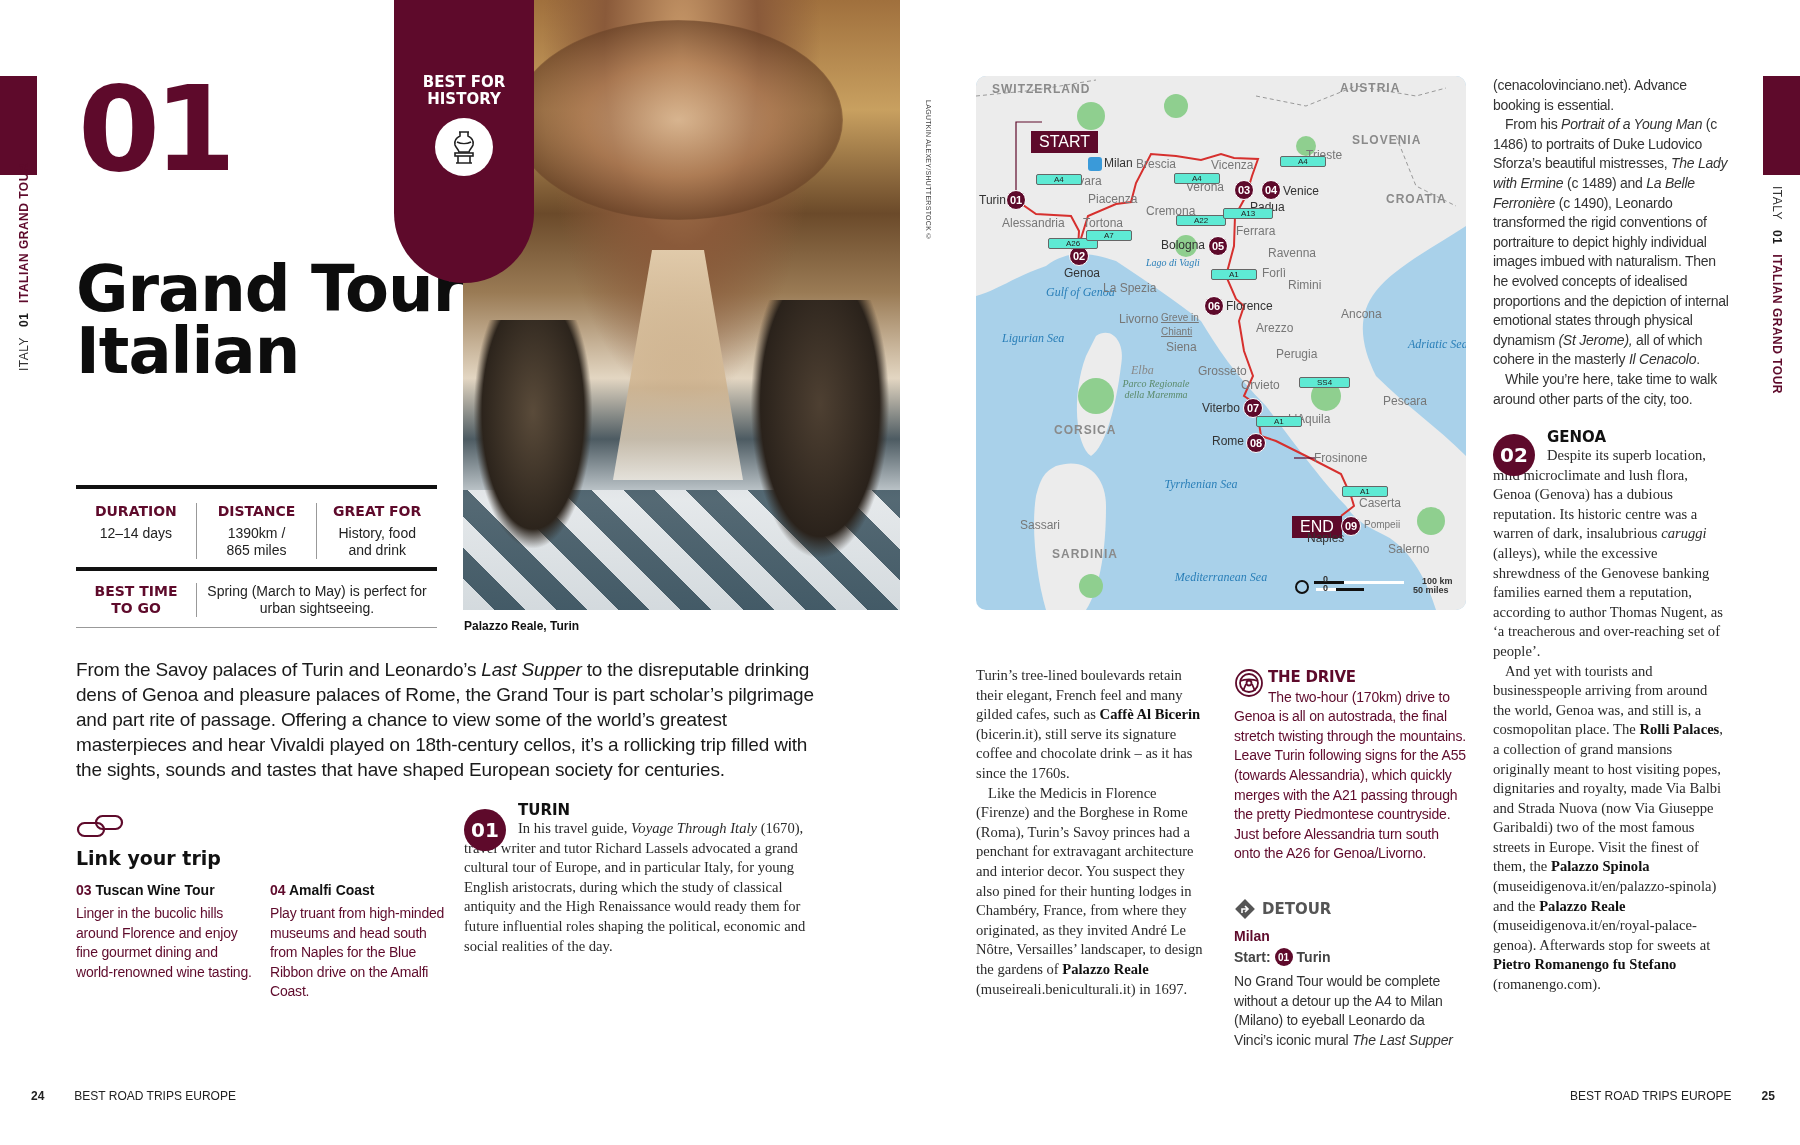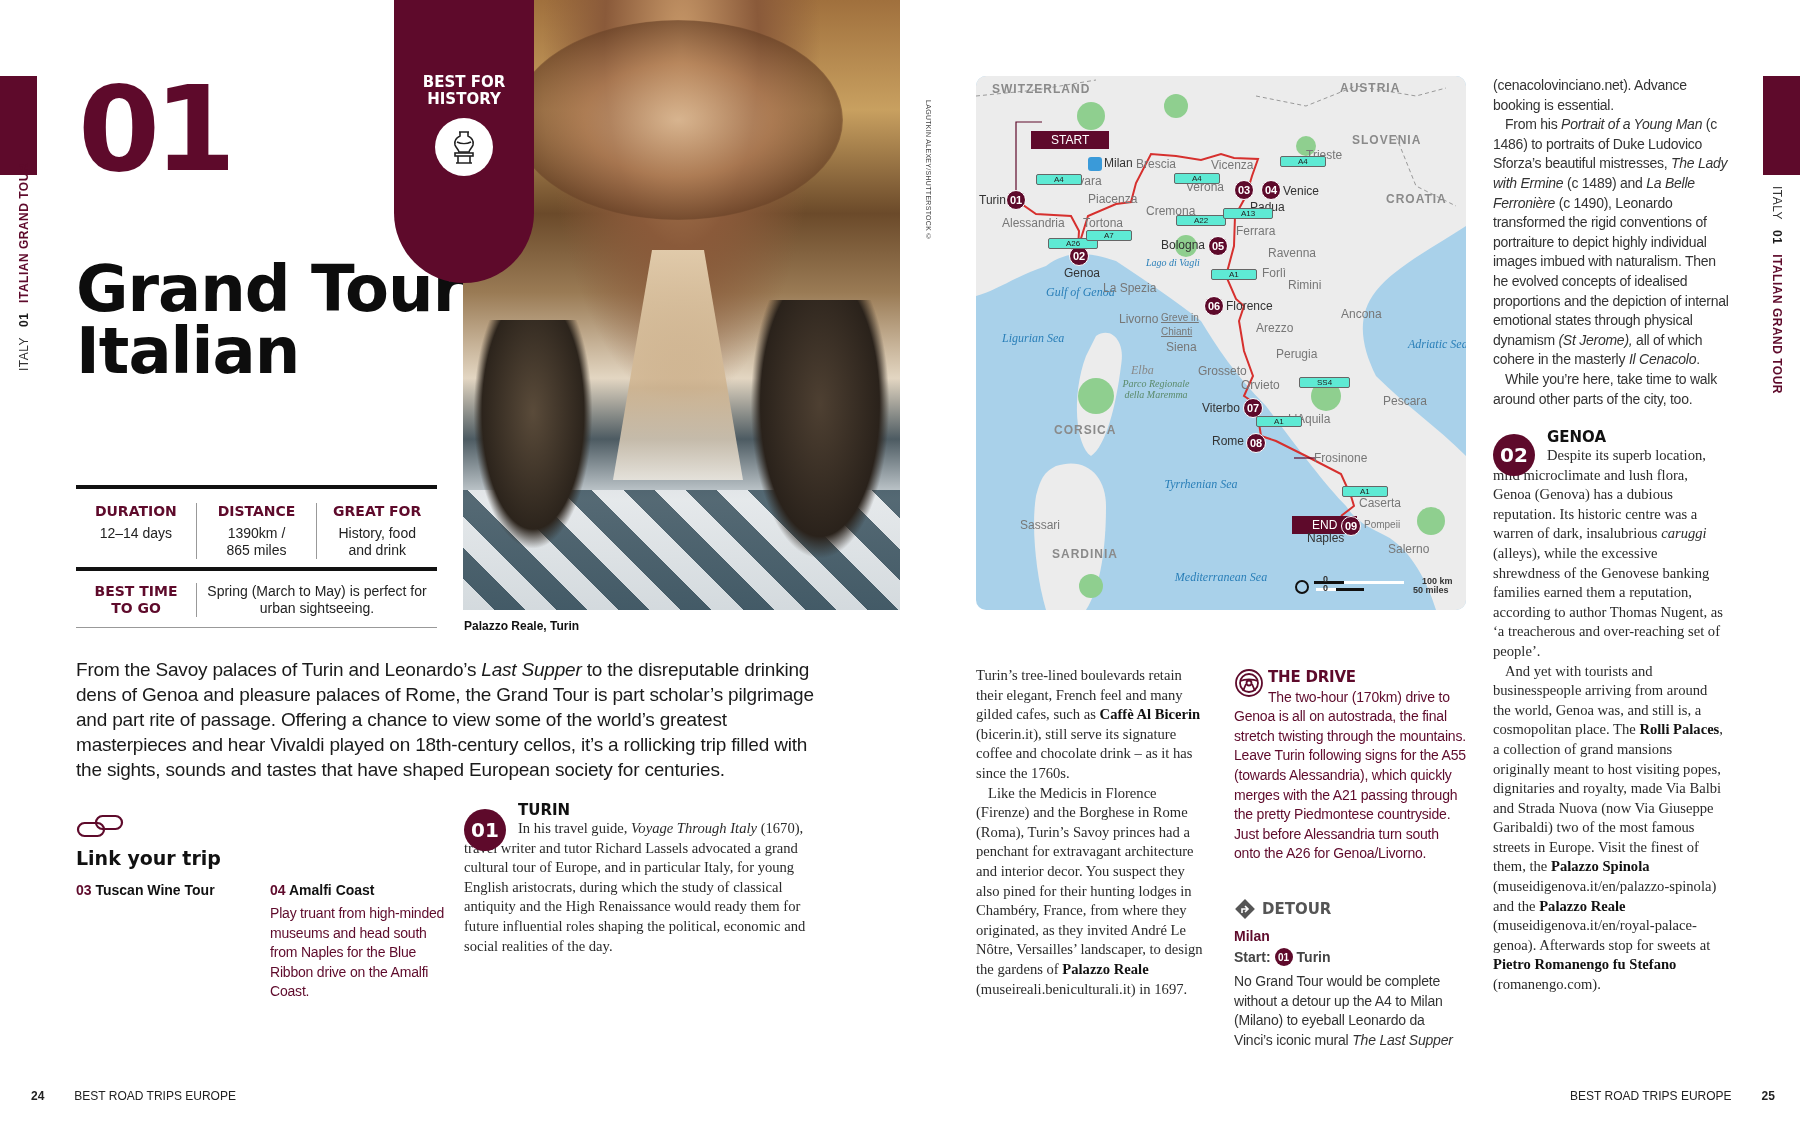--- a/index.html
+++ b/index.html
@@ -87,21 +87,21 @@
   .col4-genoa .hd-wrap { margin-left: 54px; }
 
   
   .map { position: absolute; left: 976px; top: 76px; width: 490px; height: 534px; border-radius: 10px; overflow: hidden; background: #a9d1ea; }
   .map svg { position: absolute; left: 0; top: 0; }
   .map .lbl { position: absolute; font-size: 12px; color: #333; white-space: nowrap; }
   .map .lbl.country { font-weight: bold; color: #8a8a8a; letter-spacing: 1px; font-size: 12px; }
   .map .lbl.sea { font-family: "Liberation Serif", serif; font-style: italic; color: #2a7fb8; font-size: 12px; text-align: center; line-height: 13px; }
   .map .lbl.grey { color: #777; }
   .map .stop { position: absolute; width: 20px; height: 20px; border-radius: 50%; background: #5e0a2b; color: #fff; font-size: 11px; font-weight: bold; display: flex; align-items: center; justify-content: center; border: 1px solid #fff; }
-  .map .flag { position: absolute; background: #5e0a2b; color: #fff; font-size: 12px; padding: 2px 20px; }
+  .map .flag { position: absolute; background: #5e0a2b; color: #fff; font-size: 16px; padding: 2px 8px; }
   .map .road { position: absolute; background: #5eead4; border: 1px solid #666; font-size: 8px; font-weight: normal; padding: 0 17px; border-radius: 2px; color: #222; }
 
   .footer { position: absolute; top: 1089px; font-size: 12px; color: #222; }
   .footer .pg { font-weight: bold; }
 </style>
 </head>
 <body>
 
 <div class="side-block" style="left:0;top:76px;width:37px;height:99px;"></div>
 <div class="side-label left" style="left:17px;top:186px;height:185px;">
@@ -175,20 +175,21 @@
 
 <div class="link-ic">
   <svg width="50" height="26" viewBox="0 0 50 26" fill="none" stroke="#5e0a2b" stroke-width="2.2">
     <rect x="2" y="10" width="26" height="13" rx="6.5"></rect>
     <rect x="20" y="3" width="26" height="13" rx="6.5"></rect>
   </svg>
 </div>
 <div class="link-title">Link your trip</div>
 <div class="link-item" style="left:76px;">
   <div class="hd"><span class="n">03</span> <span>Tuscan Wine Tour</span></div>
+  <div class="bd">Linger in the bucolic hills around Florence and enjoy fine gourmet dining and world-renowned wine tasting.</div>
 </div>
 <div class="link-item" style="left:270px;">
   <div class="hd"><span class="n">04</span> <span>Amalfi Coast</span></div>
   <div class="bd">Play truant from high-minded museums and head south from Naples for the Blue Ribbon drive on the Amalfi Coast.</div>
 </div>
 
 <div class="col-turin">
   <span class="badge">01</span>
   <div class="hd-wrap">
       <div class="stop-hd">TURIN</div>

